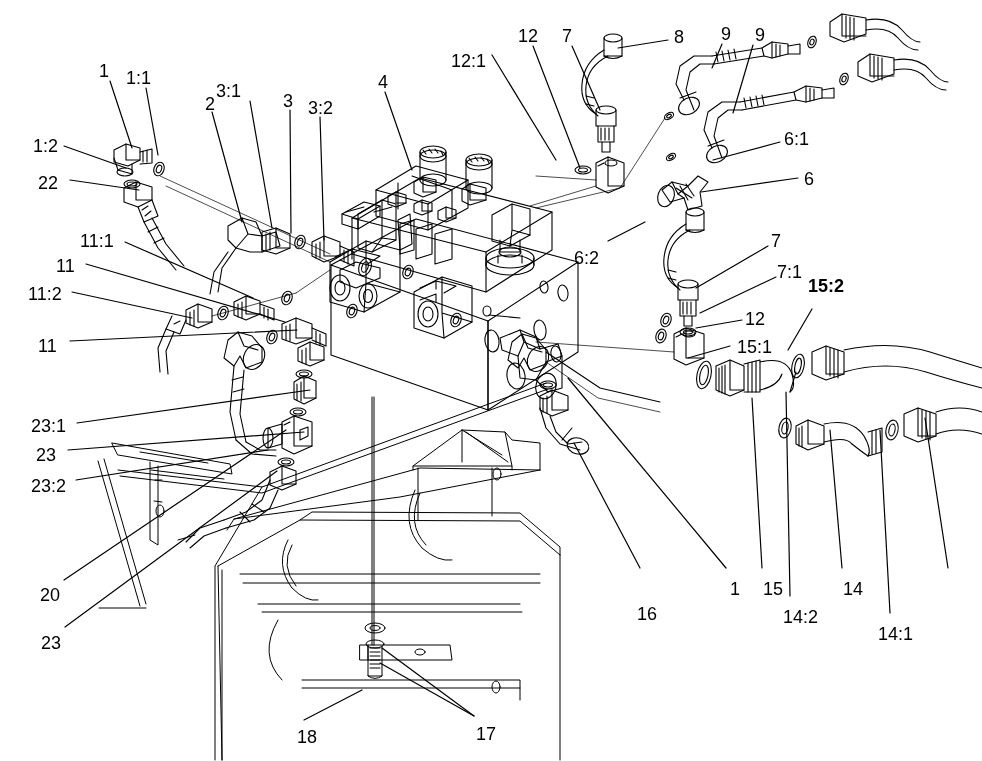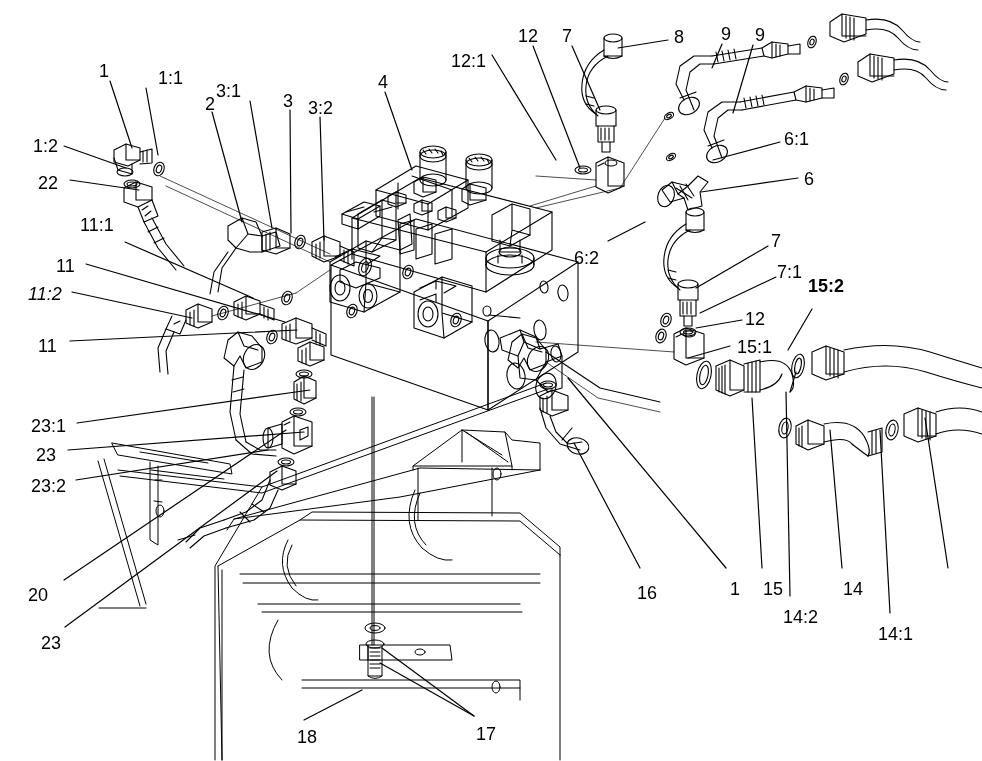--- a/index.html
+++ b/index.html
@@ -568,21 +568,21 @@
         <path d="M790 596 L786 392"></path>
         <path d="M842 568 L830 430"></path>
         <path d="M890 613 L880 430"></path>
         <path d="M948 568 L925 418"></path>
       </g>
 
     </g>
   </svg>
 
   <span class="lbl" style="left:99px;  top:62px;">1</span>
-  <span class="lbl" style="left:126px; top:69px;margin-left:32px;">1:1</span>
+  <span class="lbl" style="left:126px; top:69px;">1:1</span>
   <span class="lbl" style="left:33px;  top:137px;">1:2</span>
   <span class="lbl" style="left:38px;  top:174px;">22</span>
   <span class="lbl" style="left:205px; top:95px;">2</span>
   <span class="lbl" style="left:216px; top:82px;">3:1</span>
   <span class="lbl" style="left:283px; top:92px;">3</span>
   <span class="lbl" style="left:308px; top:99px;">3:2</span>
   <span class="lbl" style="left:378px; top:73px;">4</span>
   <span class="lbl" style="left:451px; top:36px;margin-top:16px;">12:1</span>
   <span class="lbl" style="left:518px; top:27px;">12</span>
   <span class="lbl" style="left:562px; top:27px;">7</span>
@@ -590,32 +590,32 @@
   <span class="lbl" style="left:721px; top:25px;">9</span>
   <span class="lbl" style="left:755px; top:26px;">9</span>
   <span class="lbl" style="left:784px; top:130px;">6:1</span>
   <span class="lbl" style="left:804px; top:170px;">6</span>
   <span class="lbl" style="left:574px; top:249px;">6:2</span>
   <span class="lbl" style="left:771px; top:232px;">7</span>
   <span class="lbl" style="left:777px; top:263px;">7:1</span>
   <span class="lbl" style="left:745px; top:310px;">12</span>
   <span class="lbl" style="left:737px; top:338px;">15:1</span>
   <span class="lbl" style="left:808px; top:277px;font-weight:bold;">15:2</span>
-  <span class="lbl" style="left:80px;  top:216px;">11:1</span>
+  <span class="lbl" style="left:80px;  top:232px;">11:1</span>
   <span class="lbl" style="left:56px;  top:257px;">11</span>
-  <span class="lbl" style="left:28px;  top:285px;font-style:italic;">11:2</span>
+  <span class="lbl" style="left:28px;  top:285px;">11:2</span>
   <span class="lbl" style="left:38px;  top:337px;">11</span>
   <span class="lbl" style="left:31px;  top:417px;">23:1</span>
   <span class="lbl" style="left:36px;  top:446px;">23</span>
   <span class="lbl" style="left:31px;  top:477px;">23:2</span>
-  <span class="lbl" style="left:28px;  top:586px;">20</span>
+  <span class="lbl" style="left:40px;  top:586px;">20</span>
   <span class="lbl" style="left:41px;  top:634px;">23</span>
   <span class="lbl" style="left:297px; top:728px;">18</span>
   <span class="lbl" style="left:476px; top:725px;">17</span>
-  <span class="lbl" style="left:637px; top:584px;">16</span>
+  <span class="lbl" style="left:637px; top:605px;">16</span>
   <span class="lbl" style="left:730px; top:580px;">1</span>
   <span class="lbl" style="left:763px; top:580px;">15</span>
   <span class="lbl" style="left:783px; top:608px;">14:2</span>
   <span class="lbl" style="left:843px; top:580px;">14</span>
   <span class="lbl" style="left:878px; top:625px;">14:1</span>
   <span class="lbl" style="left:1000px; top:580px;font-weight:bold;">13</span>
 
 </div>
 
 </body></html>

